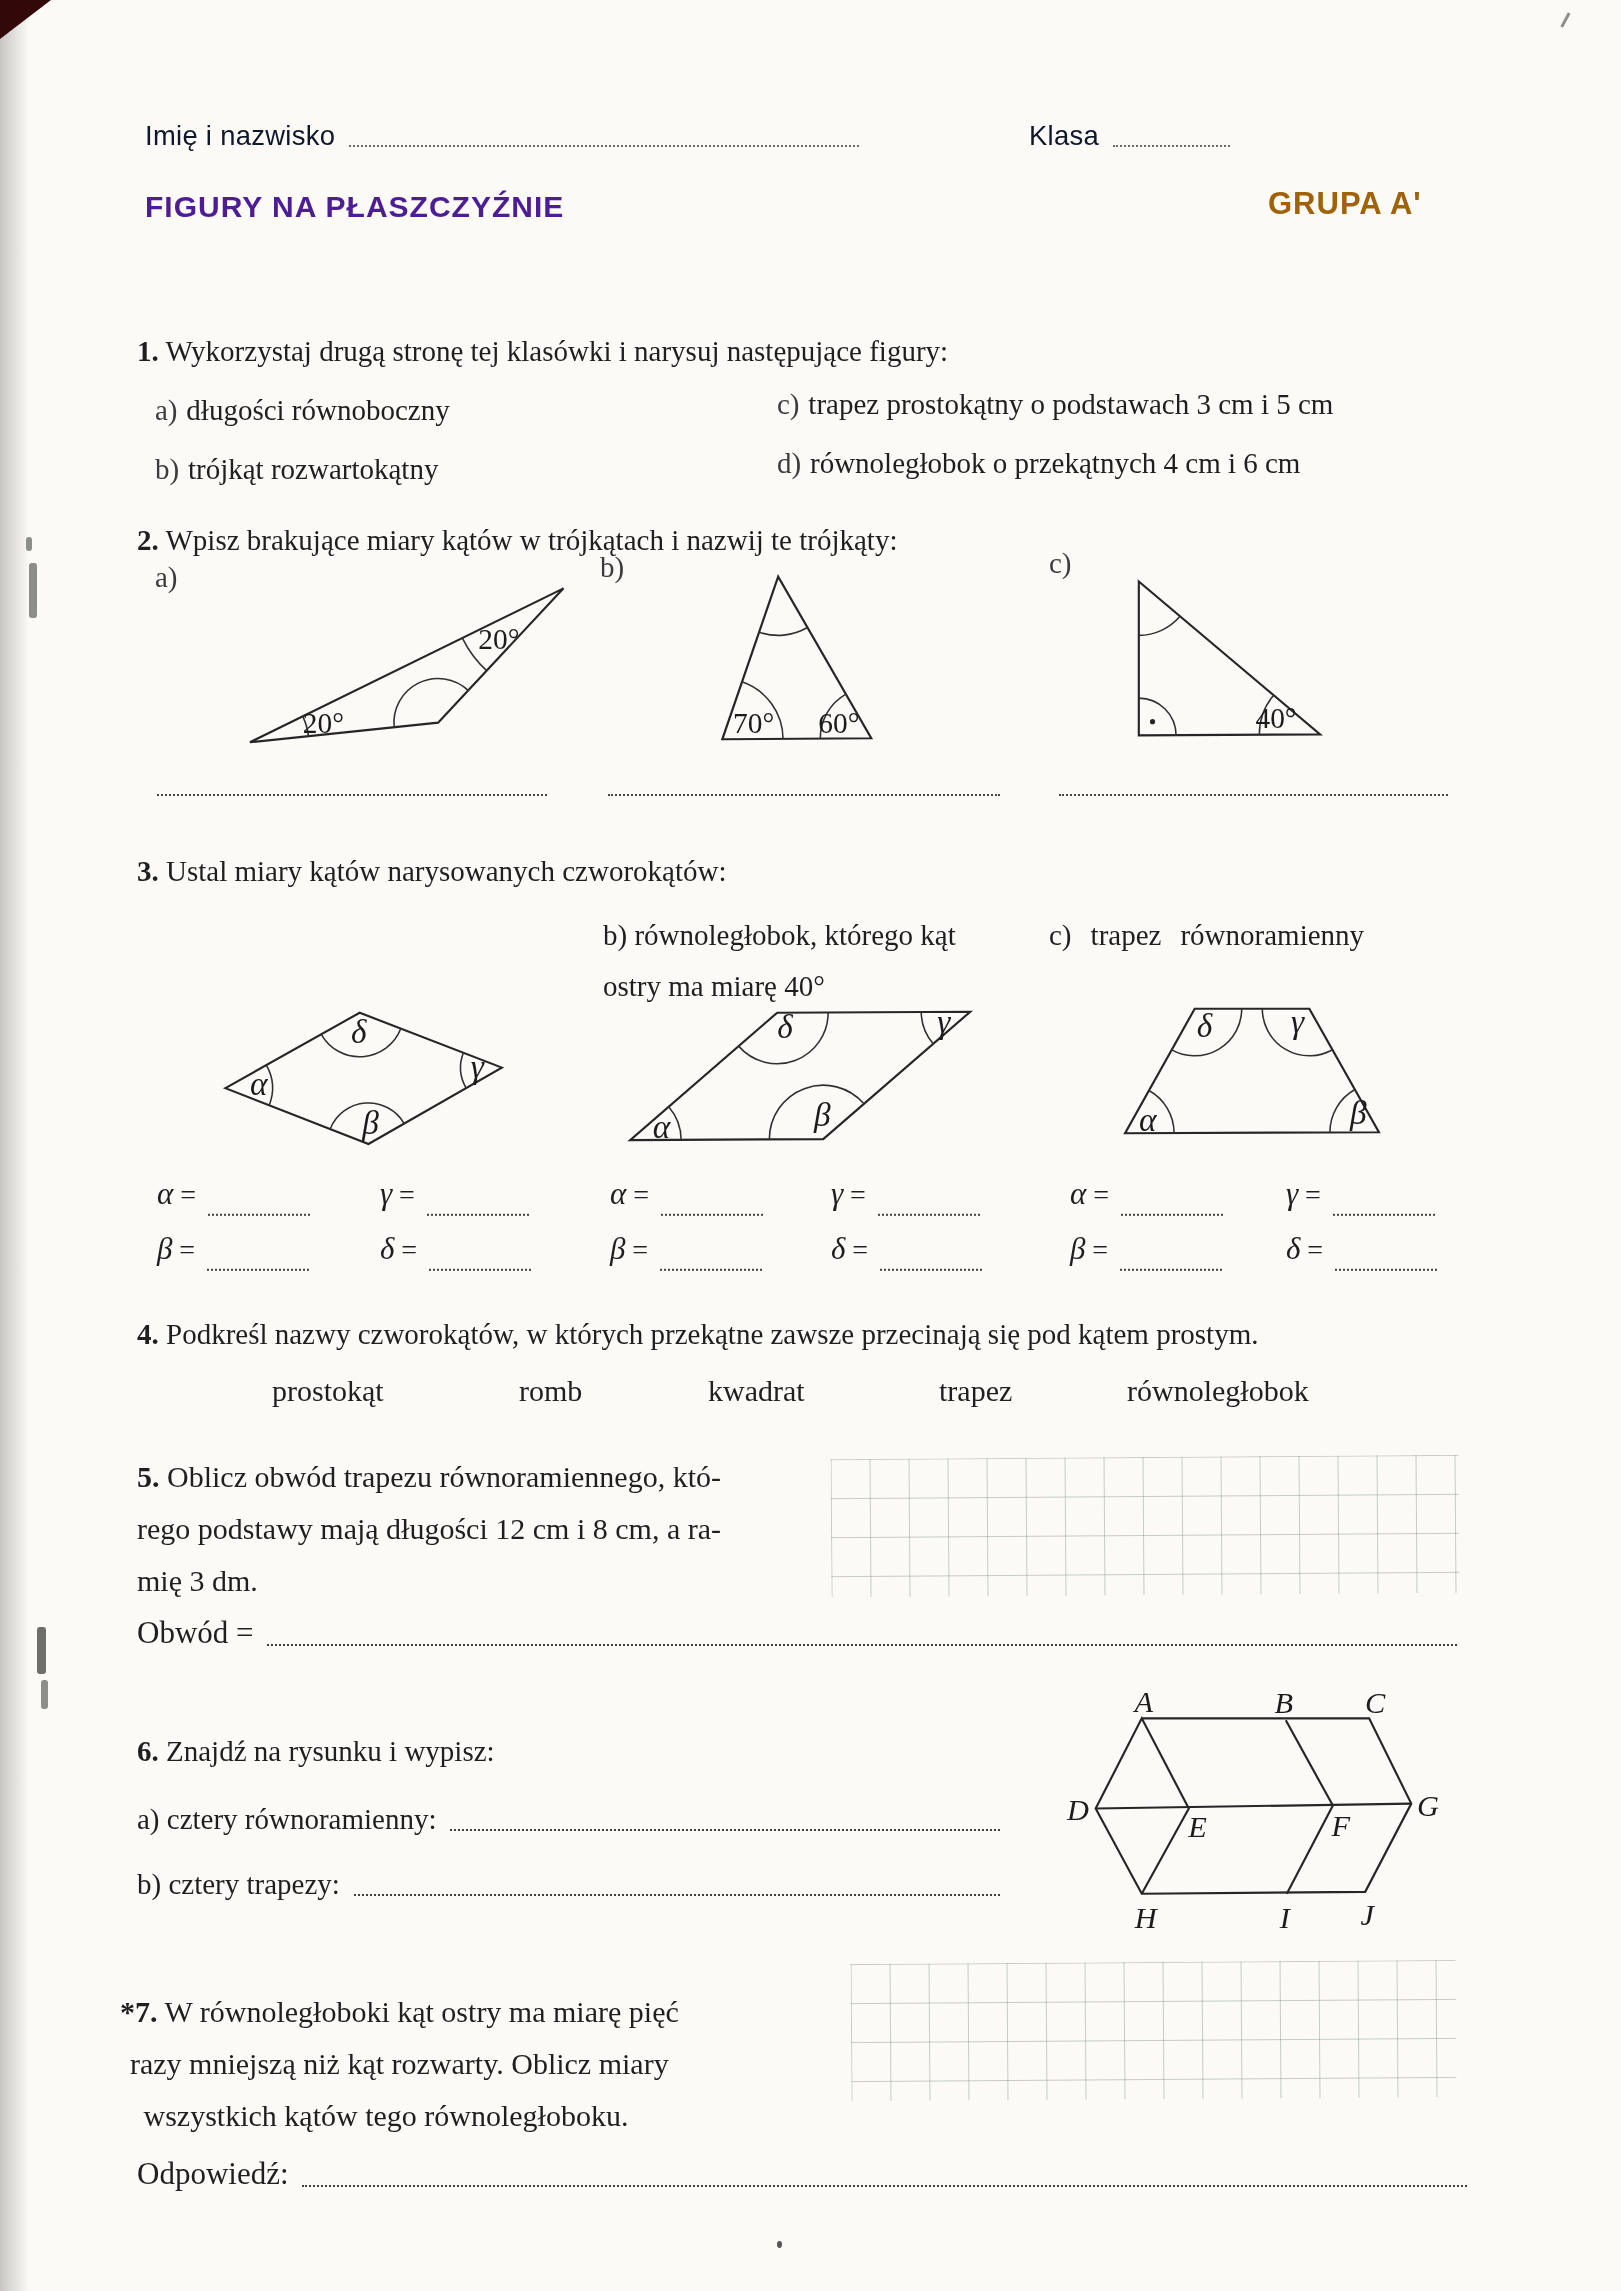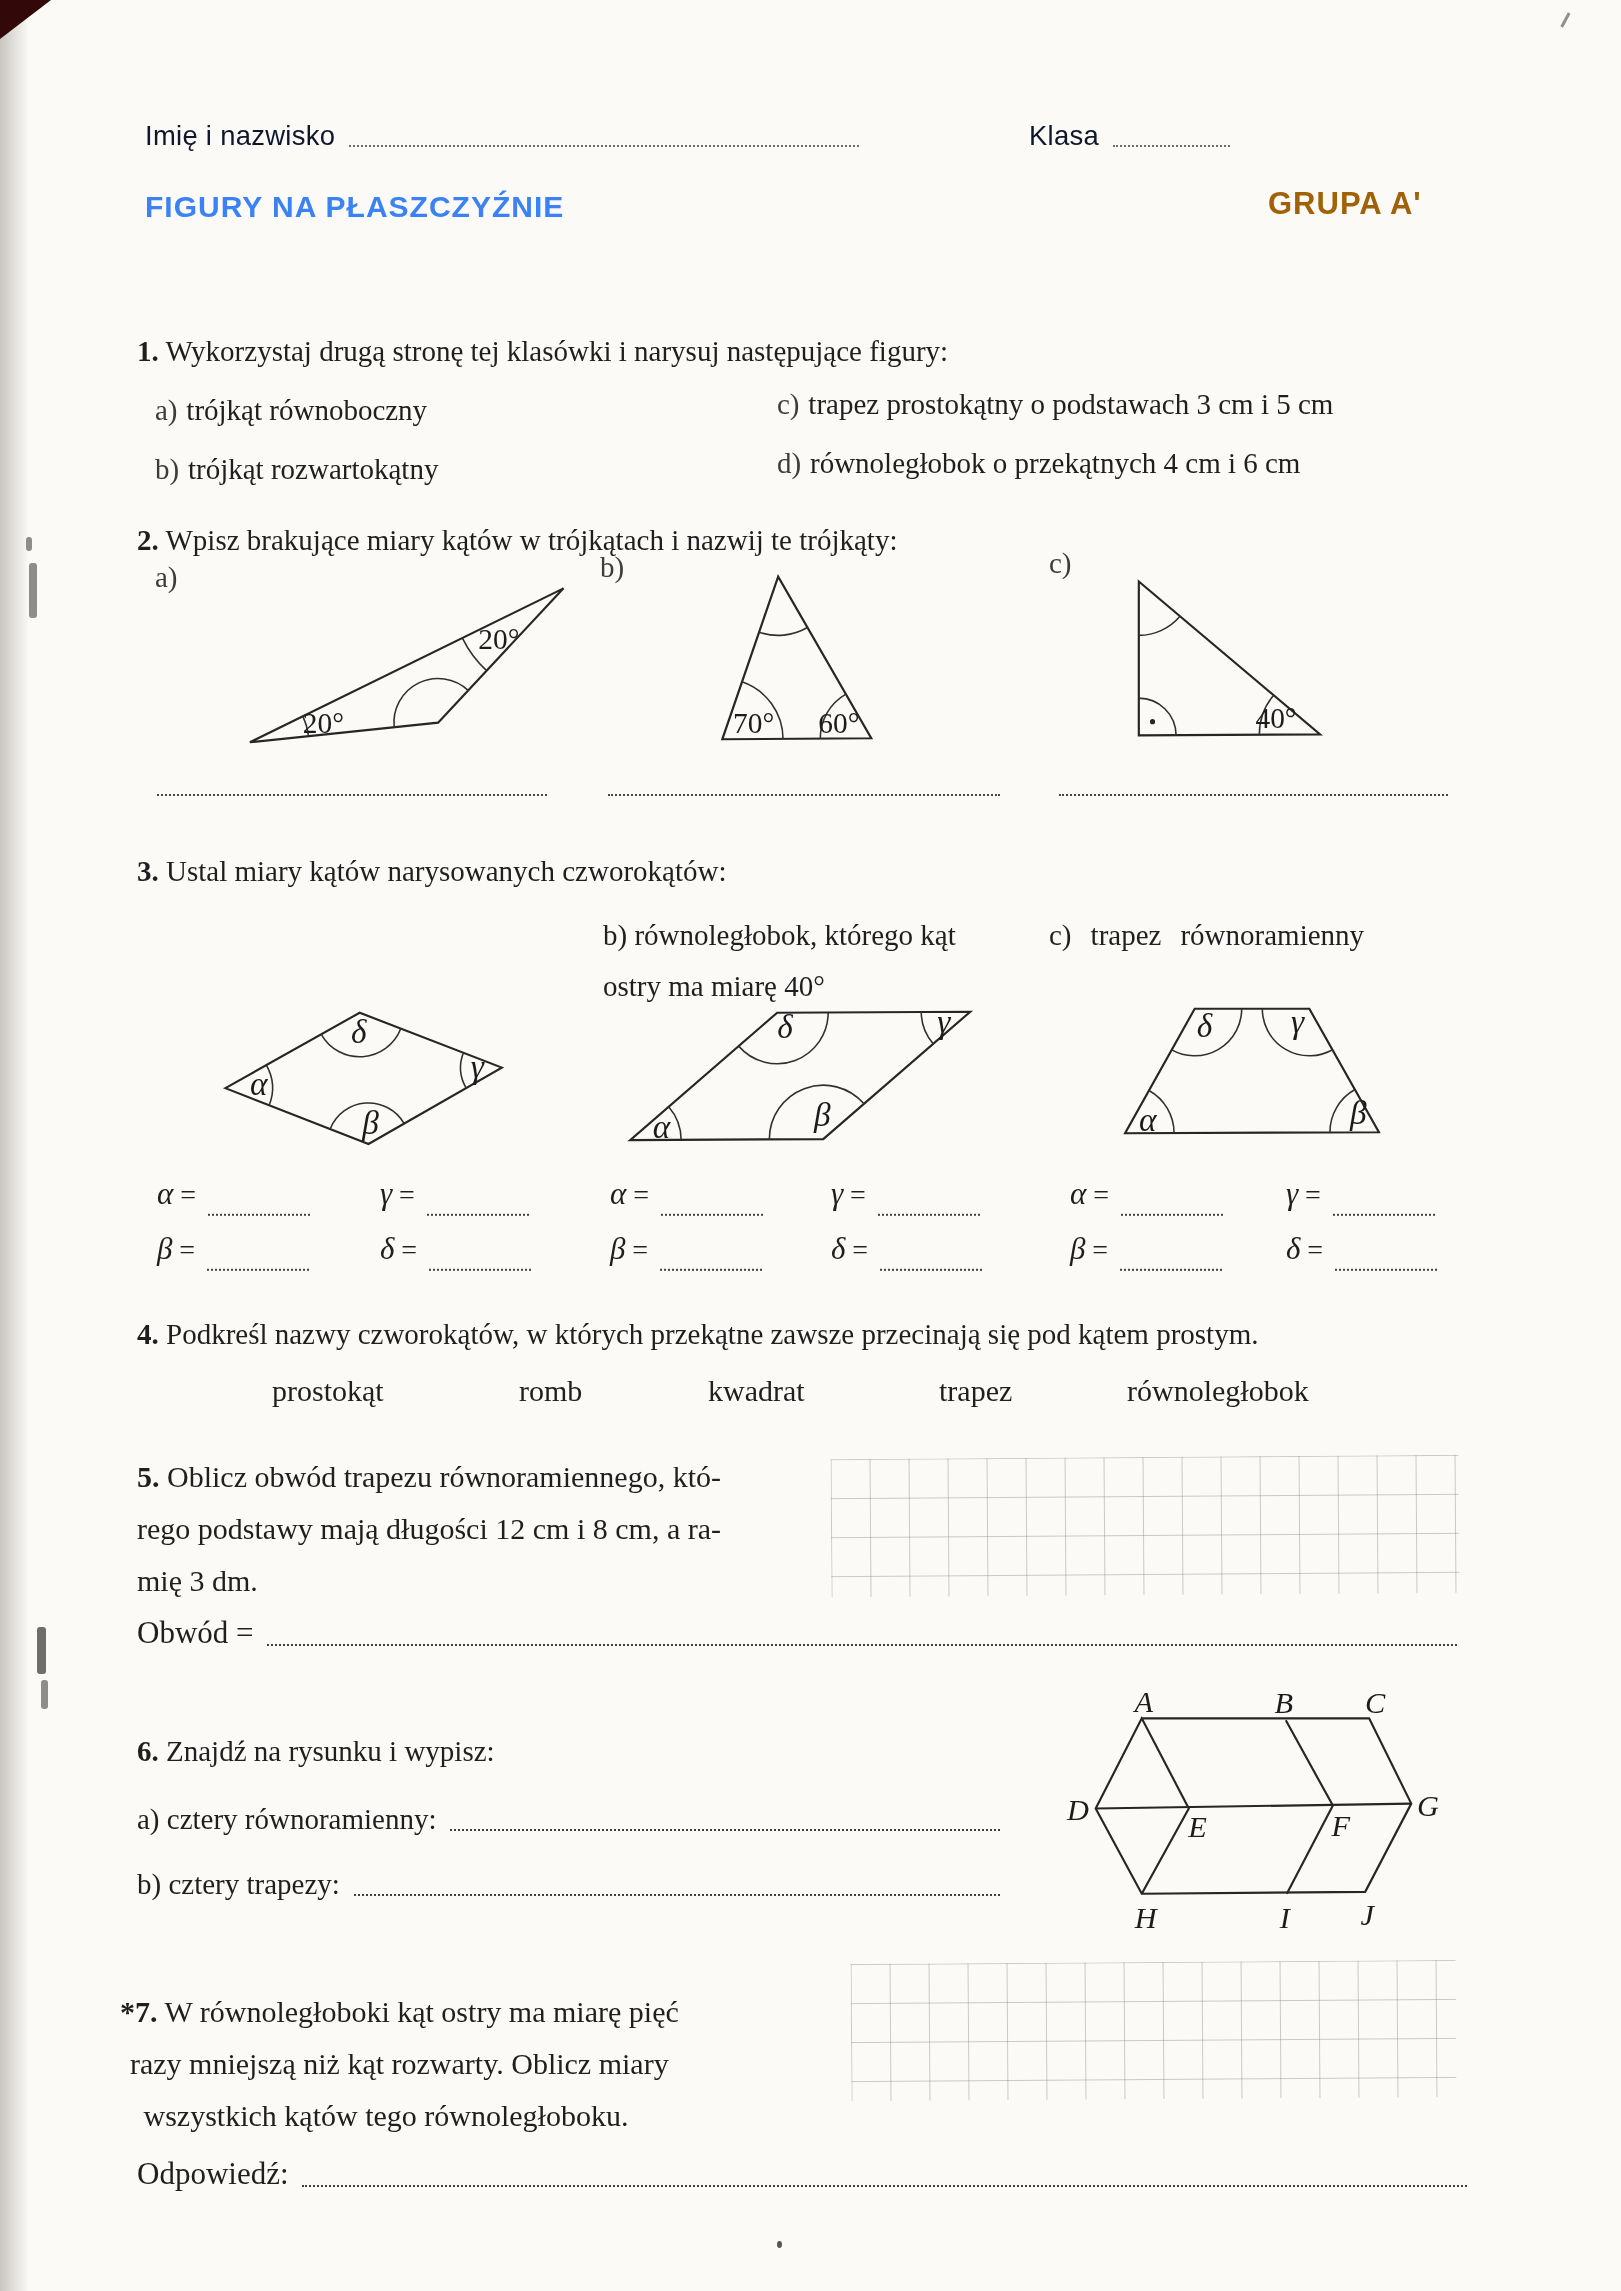--- a/index.html
+++ b/index.html
@@ -2,21 +2,21 @@
 <html><head>
 <meta charset="utf-8">
 <style>
   *{margin:0;padding:0;box-sizing:border-box}
   html,body{background:#9a9a9a}
   #page{position:absolute;left:0;top:0;width:1621px;height:2292px;overflow:hidden;
         background:#fbfaf7;font-family:"Liberation Serif",serif;color:#1f1f1f}
   .abs{position:absolute}
   .sans{font-family:"Liberation Sans",sans-serif}
   .hdr-lbl{font-size:27.4px;color:#0f172a;letter-spacing:0.3px}
-  .page-title{font-size:30px;font-weight:bold;letter-spacing:1px;color:#3b82f6}
+  .page-title{font-size:30px;font-weight:bold;letter-spacing:1px;color:#4c1d95}
   .group{font-size:31px;font-weight:bold;color:#a16207;letter-spacing:1px}
   .t-header{font-size:29px;white-space:nowrap}
   .t-num{font-weight:bold}
   .item{font-size:29px;white-space:nowrap}
   .marker{color:#3c3c3c;margin-right:8.8px}
   .col2{font-size:29px;line-height:51px;white-space:nowrap}
   .ws-a{word-spacing:4.9px}
   .ws-c1{word-spacing:11.8px}
   .ws-c2{word-spacing:2.9px}
   .fill-row{display:flex;align-items:flex-end;font-size:29px}
@@ -72,21 +72,21 @@
     <span class="fdots dots-light"></span>
   </div>
   <div class="abs page-title sans" style="left:145px;top:190px">FIGURY NA PŁASZCZYŹNIE</div>
   <div class="abs group sans" style="left:1268px;top:186px">GRUPA A'</div>
 
   <div class="abs t-header" style="left:137px;top:335px">
     <span class="t-num">1.</span>
     <span>Wykorzystaj drugą stronę tej klasówki i narysuj następujące figury:</span>
   </div>
   <div class="abs item" style="left:155px;top:394px">
-    <span class="marker">a)</span><span>trójkąt równoboczny</span>
+    <span class="marker">a)</span><span>długości równoboczny</span>
   </div>
   <div class="abs item" style="left:155px;top:453px">
     <span class="marker">b)</span><span>trójkąt rozwartokątny</span>
   </div>
   <div class="abs item" style="left:777px;top:388px">
     <span class="marker">c)</span><span>trapez prostokątny o podstawach 3 cm i 5 cm</span>
   </div>
   <div class="abs item" style="left:777px;top:447px">
     <span class="marker">d)</span><span>równoległobok o przekątnych 4 cm i 6 cm</span>
   </div>

